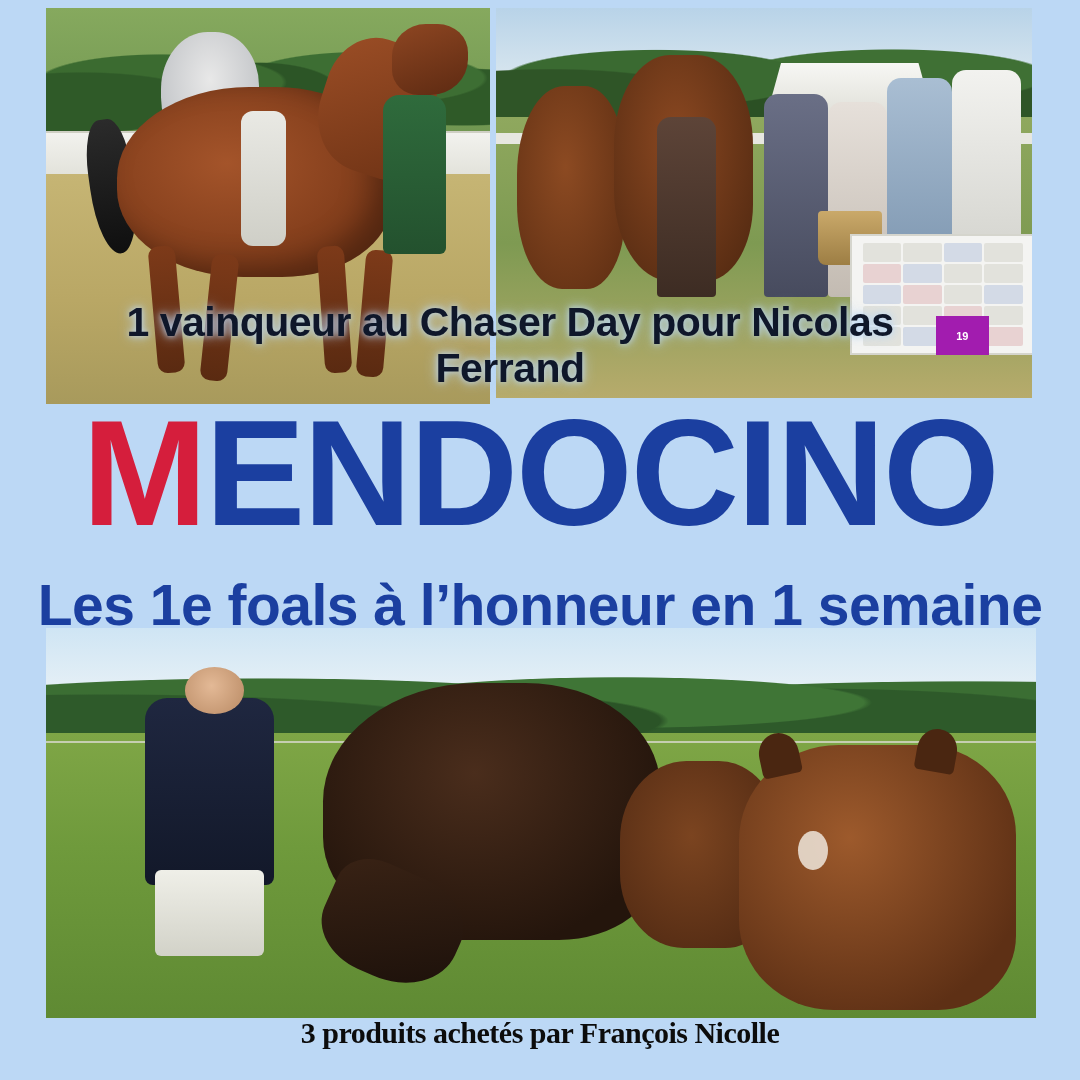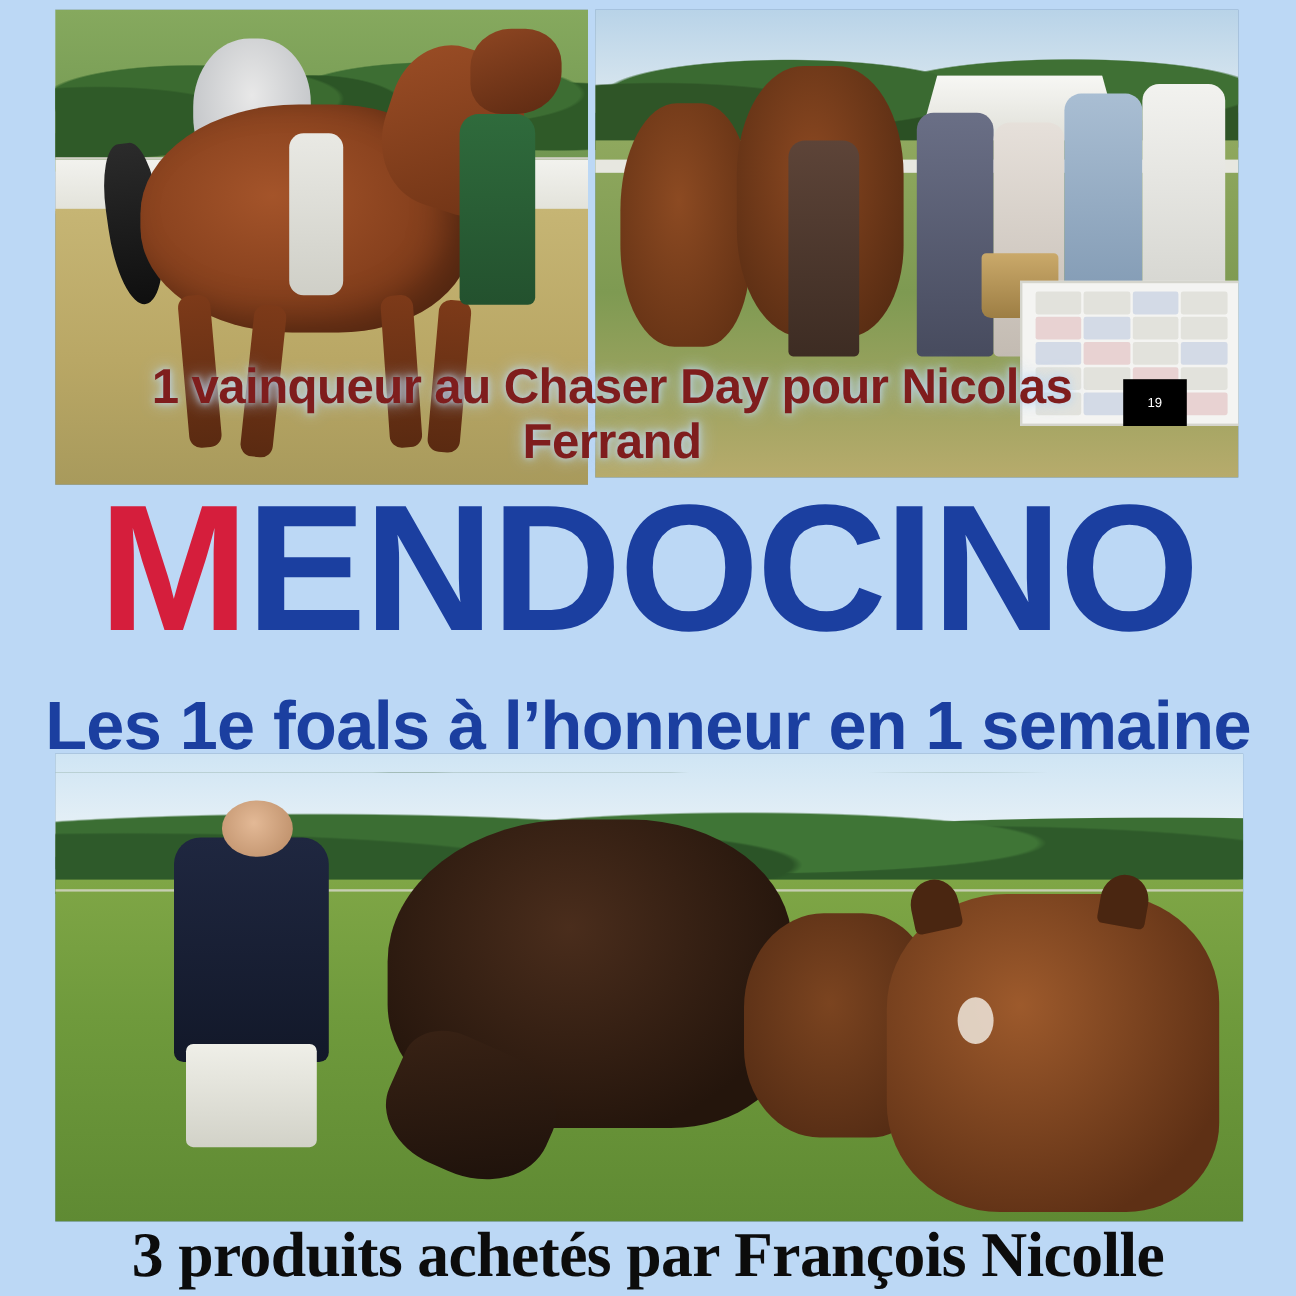--- a/index.html
+++ b/index.html
@@ -177,24 +177,24 @@
     gap: 2px;
   }
   #photo-top-right .sponsor-board .grid i {
     background: #e2e2dc;
     border-radius: 2px;
   }
   #photo-top-right .sponsor-board .grid i:nth-child(3n) { background: #d3dae6; }
   #photo-top-right .sponsor-board .grid i:nth-child(5n) { background: #e8d2d2; }
   #photo-top-right .date-badge {
     position: absolute; left: 82%; top: 79%; width: 10%; height: 10%;
-    background: #000000;
+    background: #a21caf;
     color: #fff;
     font-size: 11px;
-    font-weight: normal;
+    font-weight: bold;
     display: flex; align-items: center; justify-content: center;
   }
 
   
   #photo-bottom {
     left: 46px;
     top: 628px;
     width: 990px;
     height: 390px;
   }
@@ -271,21 +271,21 @@
   #photo-bottom .ear.e1 { left: 72%; top: 27%; transform: rotate(-12deg); }
   #photo-bottom .ear.e2 { left: 88%; top: 26%; transform: rotate(10deg); }
 
   
   #headline-top {
     position: absolute;
     left: 60px;
     top: 300px;
     width: 900px;
     text-align: center;
-    color: #7f1d1d;
+    color: #0f172a;
     font-weight: bold;
     font-size: 41px;
     line-height: 1.12;
     letter-spacing: -0.5px;
     text-shadow: 0 0 6px rgba(188,216,245,.95), 0 0 14px rgba(188,216,245,.85);
   }
   #title-block {
     position: absolute;
     left: 0;
     top: 398px;
@@ -311,21 +311,21 @@
   }
   #footline {
     position: absolute;
     left: 0;
     top: 1016px;
     width: 1080px;
     text-align: center;
     color: #0c0c0c;
     font-family: "Liberation Serif", serif;
     font-weight: bold;
-    font-size: 53px;
+    font-size: 30px;
     letter-spacing: -0.5px;
   }
 </style>
 </head>
 <body>
 
 <div id="poster">
 
   <div class="photo" id="photo-top-left">
     <div class="scene">

